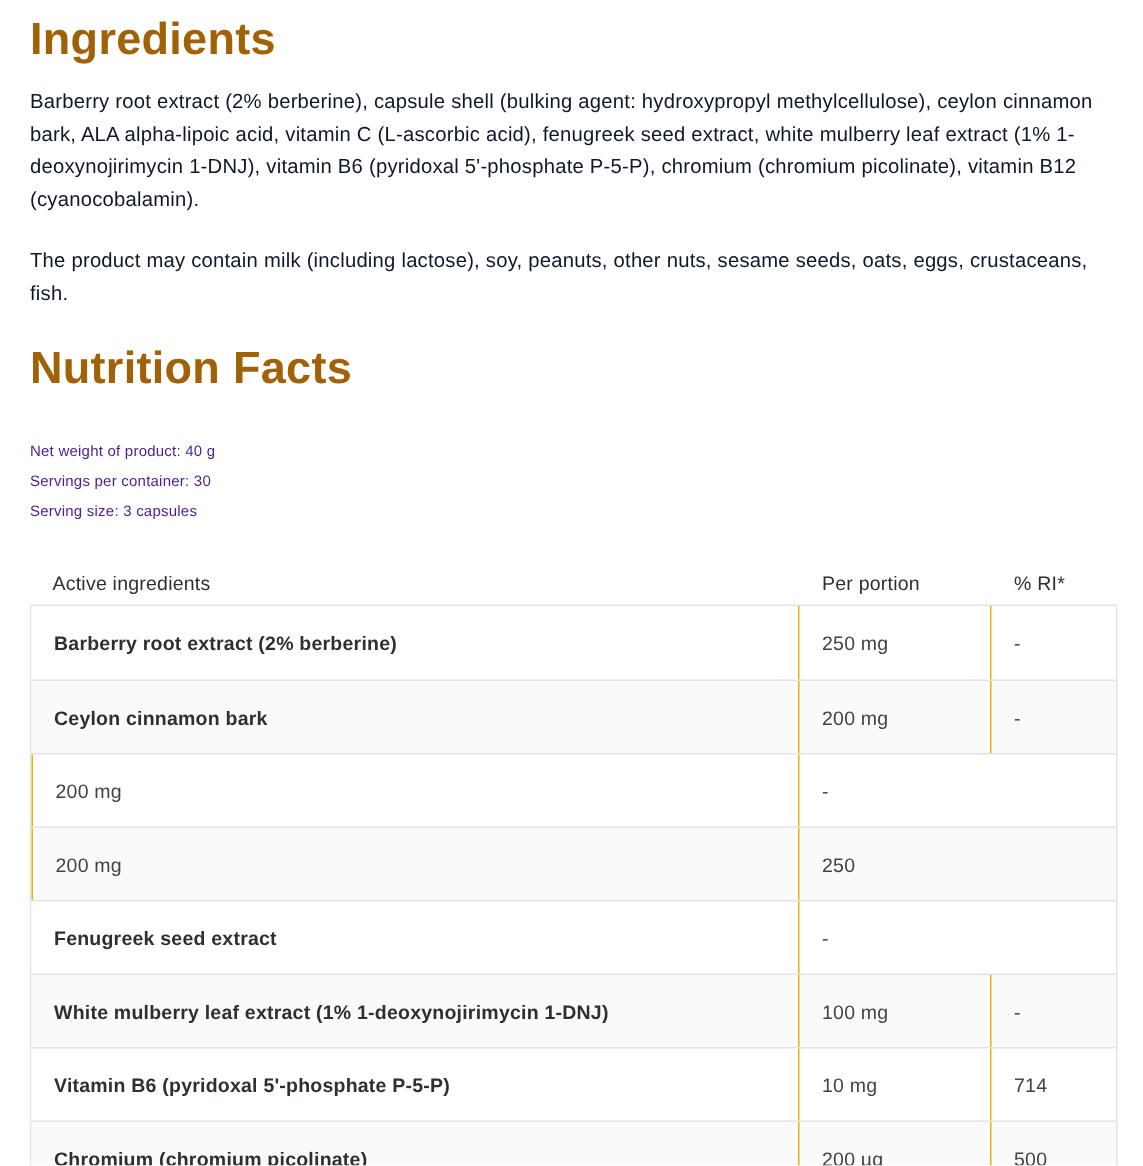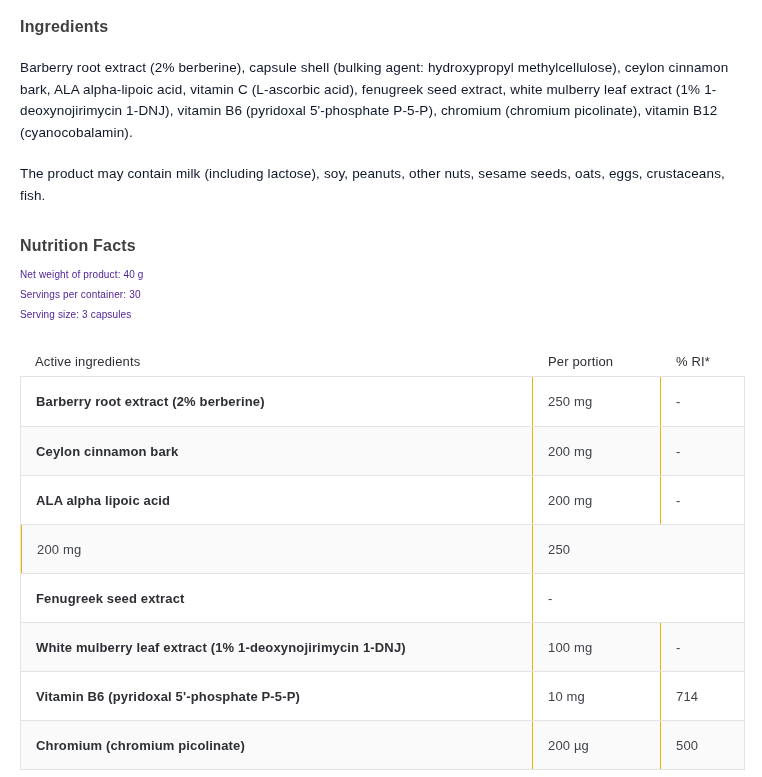--- a/index.html
+++ b/index.html
@@ -9,30 +9,30 @@
     color: #3f434a;
   }
   .page {
     width: 762px;
     height: 777px;
     background: #ffffff;
     padding: 12px 17px 20px 20px;
     overflow: hidden;
   }
   .section-title {
-    font-size: 16px;
+    font-size: 30px;
     line-height: 30px;
     font-weight: 700;
-    color: #404040;
+    color: #a16207;
     letter-spacing: 0.2px;
     margin: 0 0 15px 0;
   }
   .section-title.nutrition {
     margin-top: 25px;
-    margin-bottom: 4px;
+    margin-bottom: 31px;
   }
   .para {
     font-size: 13.5px;
     line-height: 21.5px;
     letter-spacing: 0.15px;
     color: #0f172a;
     margin: 0 0 20px 0;
   }
   .meta-line {
     font-size: 10px;
@@ -112,21 +112,20 @@
         <div class="tcell c0">Barberry root extract (2% berberine)</div>
         <div class="tcell c1">250 mg</div>
         <div class="tcell c2">-</div>
       </div>
       <div class="trow">
         <div class="tcell c0">Ceylon cinnamon bark</div>
         <div class="tcell c1">200 mg</div>
         <div class="tcell c2">-</div>
       </div>
       <div class="trow">
-        <div class="tcell c0">ALA alpha lipoic acid</div>
         <div class="tcell c1">200 mg</div>
         <div class="tcell c2">-</div>
       </div>
       <div class="trow">
         <div class="tcell c1">200 mg</div>
         <div class="tcell c2">250</div>
       </div>
       <div class="trow">
         <div class="tcell c0">Fenugreek seed extract</div>
         <div class="tcell c2">-</div>

